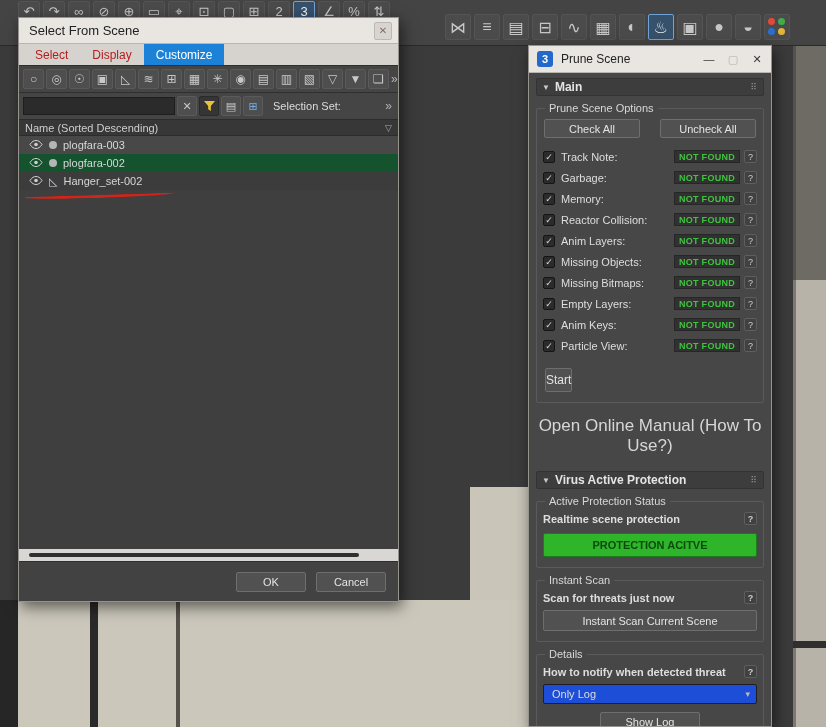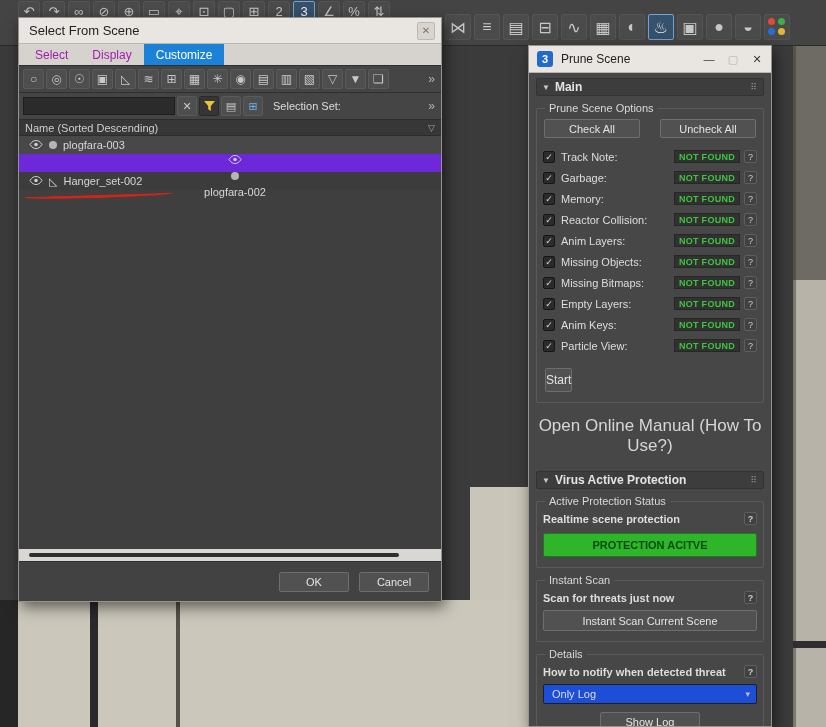--- a/index.html
+++ b/index.html
@@ -26,40 +26,40 @@
   .tb-icons.right .tbi{width:26px;height:26px;font-size:16px;}
   .tbi.active{background:#36516b;border-color:#6fa3d8;color:#eee;}
   .dots-icon{width:26px;height:26px;background:#4b4b4b;border:1px solid #545454;border-radius:2px;display:grid;grid-template-columns:9px 9px;grid-template-rows:9px 9px;place-content:center;gap:1px;}
   .dots-icon i{width:7px;height:7px;border-radius:50%;display:block;}
 
   
   .btn{display:inline-flex;align-items:center;justify-content:center;background:#515151;border:1px solid #6e6e6e;border-radius:2px;color:#e3e3e3;font-size:11px;cursor:default;}
   .qbtn{width:13px;height:13px;background:#414141;border:1px solid #5e5e5e;border-radius:2px;color:#ccc;font-size:9px;display:inline-flex;align-items:center;justify-content:center;flex:0 0 auto;}
 
   
-  .select-dialog{position:absolute;left:18px;top:17px;width:424px;height:585px;display:flex;flex-direction:column;background:#454545;border:1px solid #96938e;box-shadow:3px 5px 14px rgba(0,0,0,.55);}
+  .select-dialog{position:absolute;left:18px;top:17px;width:381px;height:585px;display:flex;flex-direction:column;background:#454545;border:1px solid #96938e;box-shadow:3px 5px 14px rgba(0,0,0,.55);}
   .sd-titlebar{height:26px;background:#e9e6e2;border-bottom:1px solid #b9b6b2;display:flex;align-items:center;padding:0 6px 0 10px;}
   .sd-title{font-size:13px;color:#222;}
   .sd-close{margin-left:auto;width:18px;height:18px;background:#d8d4d0;border:1px solid #bbb7b2;border-radius:2px;color:#8a6b66;font-size:10px;display:flex;align-items:center;justify-content:center;}
   .sd-menubar{height:21px;background:#d6d3cf;display:flex;align-items:stretch;padding-left:4px;}
-  .sd-menu-item{padding:0 12px;display:flex;align-items:center;font-size:12px;color:#a21caf;}
+  .sd-menu-item{padding:0 12px;display:flex;align-items:center;font-size:12px;color:#b91c1c;}
   .sd-menu-item.active{background:#1b82d8;color:#fff;}
   .sd-toolbar{height:27px;background:#454545;border-top:1px solid #2f2f2f;display:flex;align-items:center;gap:2px;padding:0 4px;}
   .fbi{width:21px;height:20px;display:flex;align-items:center;justify-content:center;background:#4e4e4e;border:1px solid #5a5a5a;border-radius:2px;color:#c9c9c9;font-size:12px;}
   .overflow{margin-left:auto;color:#b5b5b5;font-size:12px;padding-right:2px;}
   .sd-search{width:152px;height:18px;background:#2b2b2b;border:1px solid #1e1e1e;color:#ddd;font-size:11px;padding:0 4px;}
   .sd-iconbtn{width:20px;height:20px;display:flex;align-items:center;justify-content:center;background:#4e4e4e;border:1px solid #5a5a5a;border-radius:2px;color:#c9c9c9;font-size:11px;}
   .sd-iconbtn.pressed{background:#353535;border-color:#2a2a2a;}
   .sd-selset-label{color:#dcdcdc;font-size:11px;margin-left:8px;}
   .sd-colheader{height:17px;background:#373737;border-top:1px solid #2c2c2c;border-bottom:1px solid #2c2c2c;display:flex;align-items:center;padding:0 6px;color:#cfcfcf;font-size:11px;}
   .sd-colheader .hdr-filter{margin-left:auto;color:#aaa;font-size:9px;}
   .sd-list{flex:1;background:#3f3f3f;position:relative;overflow:hidden;}
   .srow{height:18px;display:flex;align-items:center;padding-left:10px;gap:6px;color:#d6d6d6;font-size:11px;}
   .srow:nth-child(1){background:#484848;}
-  .srow:nth-child(2){background:#6d28d9;flex-direction:column;}
+  .srow:nth-child(2){background:#14532d;}
   .srow:nth-child(3){background:#3c3c3c;}
   .type-dot{width:8px;height:8px;border-radius:50%;background:#b5b5b5;flex:0 0 auto;}
   .type-tri{color:#cfd6e0;font-size:11px;line-height:1;}
   .red-underline{position:absolute;left:6px;top:56px;width:150px;height:6px;border-bottom:3px solid #d22418;border-radius:0 0 60% 45%;transform:rotate(-1.6deg);}
   .sd-scrollbar{height:12px;background:#d9d7d4;display:flex;align-items:center;padding:0 10px;}
   .sd-thumb{width:92%;height:4px;background:#2f2f2f;border-radius:2px;}
   .sd-footer{height:40px;background:#424242;display:flex;align-items:center;justify-content:flex-end;gap:10px;padding-right:12px;border-top:1px solid #2e2e2e;}
   .sd-footer .btn{width:70px;height:20px;}
 
   

